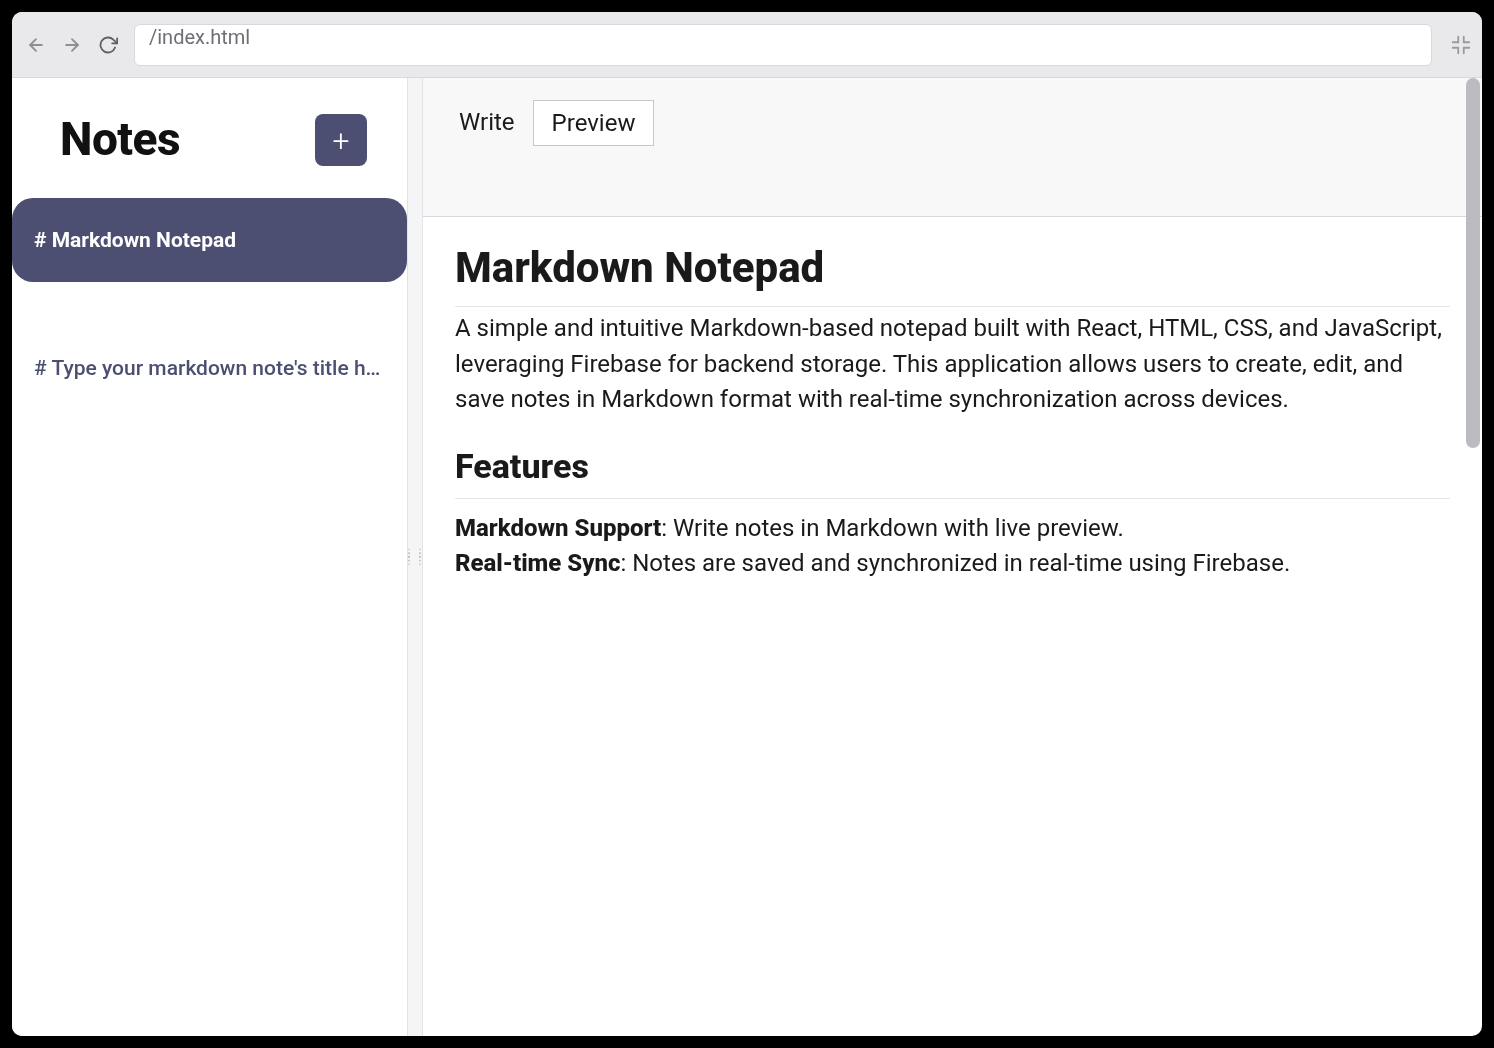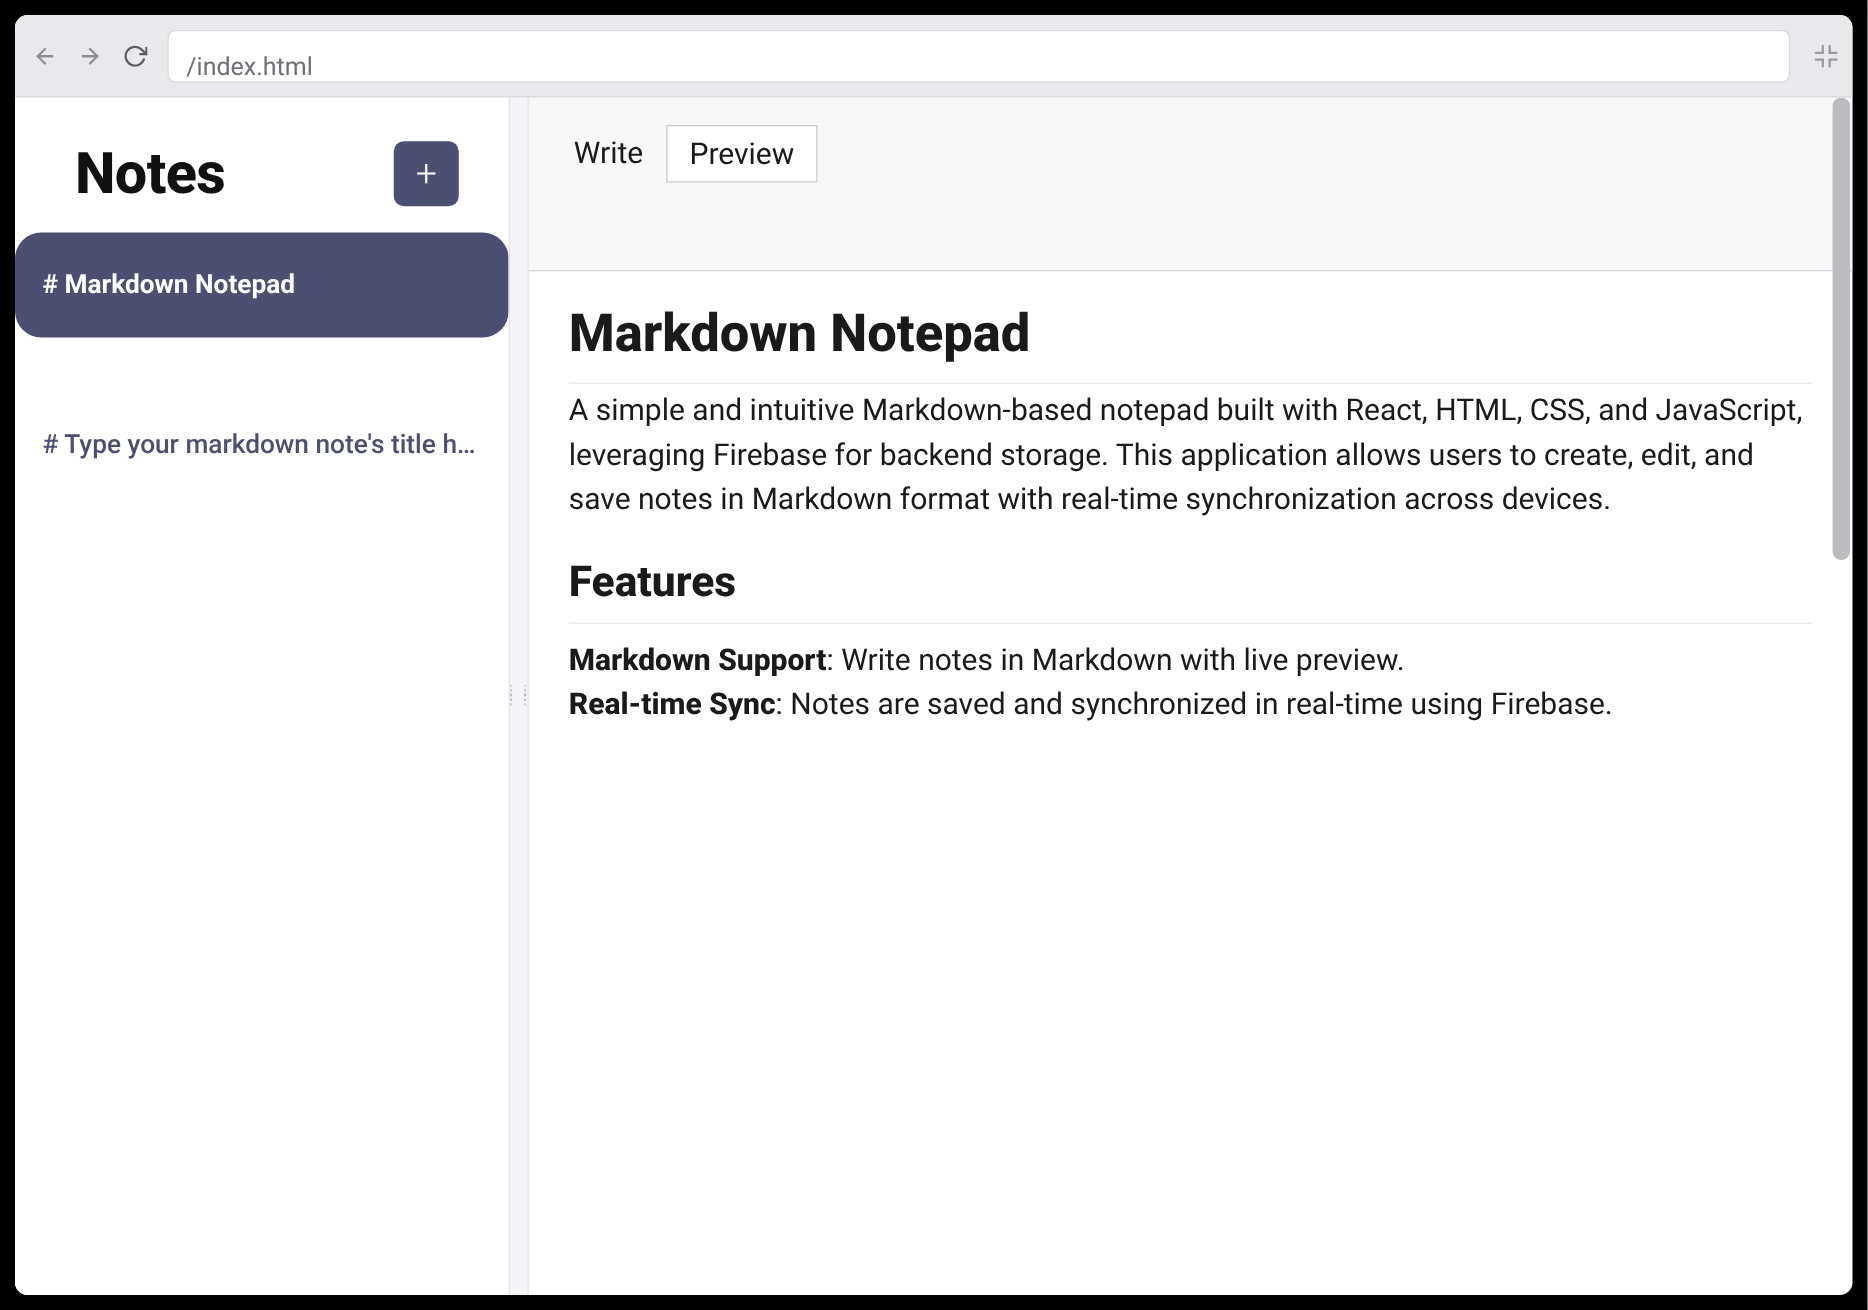--- a/index.html
+++ b/index.html
@@ -4,27 +4,27 @@
   <style>
     * { box-sizing: border-box; margin: 0; padding: 0; }
     html, body { height: 100%; font-family: -apple-system, BlinkMacSystemFont, "Segoe UI", Roboto, "Helvetica Neue", Arial, sans-serif; }
     body { background: #000; padding: 12px; }
     .window { background:#fff; width:100%; height:100%; border-radius:10px; overflow:hidden; box-shadow:0 4px 20px rgba(0,0,0,.3); display:flex; flex-direction:column;}
     
     .browser-bar { height:66px; background:#e9e9ec; display:flex; align-items:center; padding:0 10px; gap:8px; border-bottom:1px solid #d8d8dc;}
     .nav-btn { width:28px; height:28px; display:flex; align-items:center; justify-content:center; color:#8e8e93; border-radius:4px; }
     .nav-btn.enabled { color:#5f5f66; }
     .nav-btn svg { width:20px; height:20px; display:block;}
-    .url-bar { flex:1; height:42px; background:#fff; border:1px solid #d8d8dc; border-radius:6px; padding:0 14px; font-size:20px; color:#6f6f76; display:flex; align-items:flex-end; margin-left:4px;}
+    .url-bar { flex:1; height:42px; background:#fff; border:1px solid #d8d8dc; border-radius:6px; padding:0 14px; font-size:20px; color:#6f6f76; display:flex; align-items:flex-start; margin-left:4px;}
     .collapse-btn { margin-left:10px; color:#9a9aa0; display:flex; align-items:center; justify-content:center;}
     .collapse-btn svg{width:22px;height:22px;}
     
     .content { flex:1; display:flex; overflow:hidden; position:relative;}
     .sidebar { width:395px; background:#fff; display:flex; flex-direction:column; overflow:auto;}
-    .sidebar-header { display:flex; align-items:center; justify-content:space-between; padding:34px 40px 20px 48px;gap:28px;}
+    .sidebar-header { display:flex; align-items:flex-end; justify-content:space-between; padding:34px 40px 32px 48px;gap:28px;}
     .sidebar-title { font-size:46px; font-weight:800; letter-spacing:-0.5px; color:#111;}
     .add-btn { width:52px; height:52px; background:#4c4f72; color:#fff; border-radius:8px; font-size:30px; font-weight:300; display:flex; align-items:center; justify-content:center; cursor:pointer;}
     .note-item { padding:30px 22px; font-size:21px; cursor:pointer; white-space:nowrap; overflow:hidden; text-overflow:ellipsis;border-radius:21px;}
     .note-item.active { background:#4c4f72; color:#fff; font-weight:700;}
     .note-item.inactive { color:#4c4f72; font-weight:500;margin-top:44px;}
     .gutter { width:16px; background:#f5f5f7; display:flex; align-items:center; justify-content:center; cursor:col-resize; border-left:1px solid #e3e3e6; border-right:1px solid #e3e3e6;}
     .gutter-dots { color:#b5b5bb; font-size:10px; line-height:4px; letter-spacing:1px; text-align:center;}
     .main { flex:1; display:flex; flex-direction:column; overflow:hidden; position:relative;}
     .tabs { background:#f8f8f9; border-bottom:1px solid #d8d8dc; padding:22px 12px 70px 18px; display:flex; gap:0; align-items:flex-start;}
     .tab { font-size:24px; padding:8px 18px; color:#1a1a1a; cursor:pointer;}

